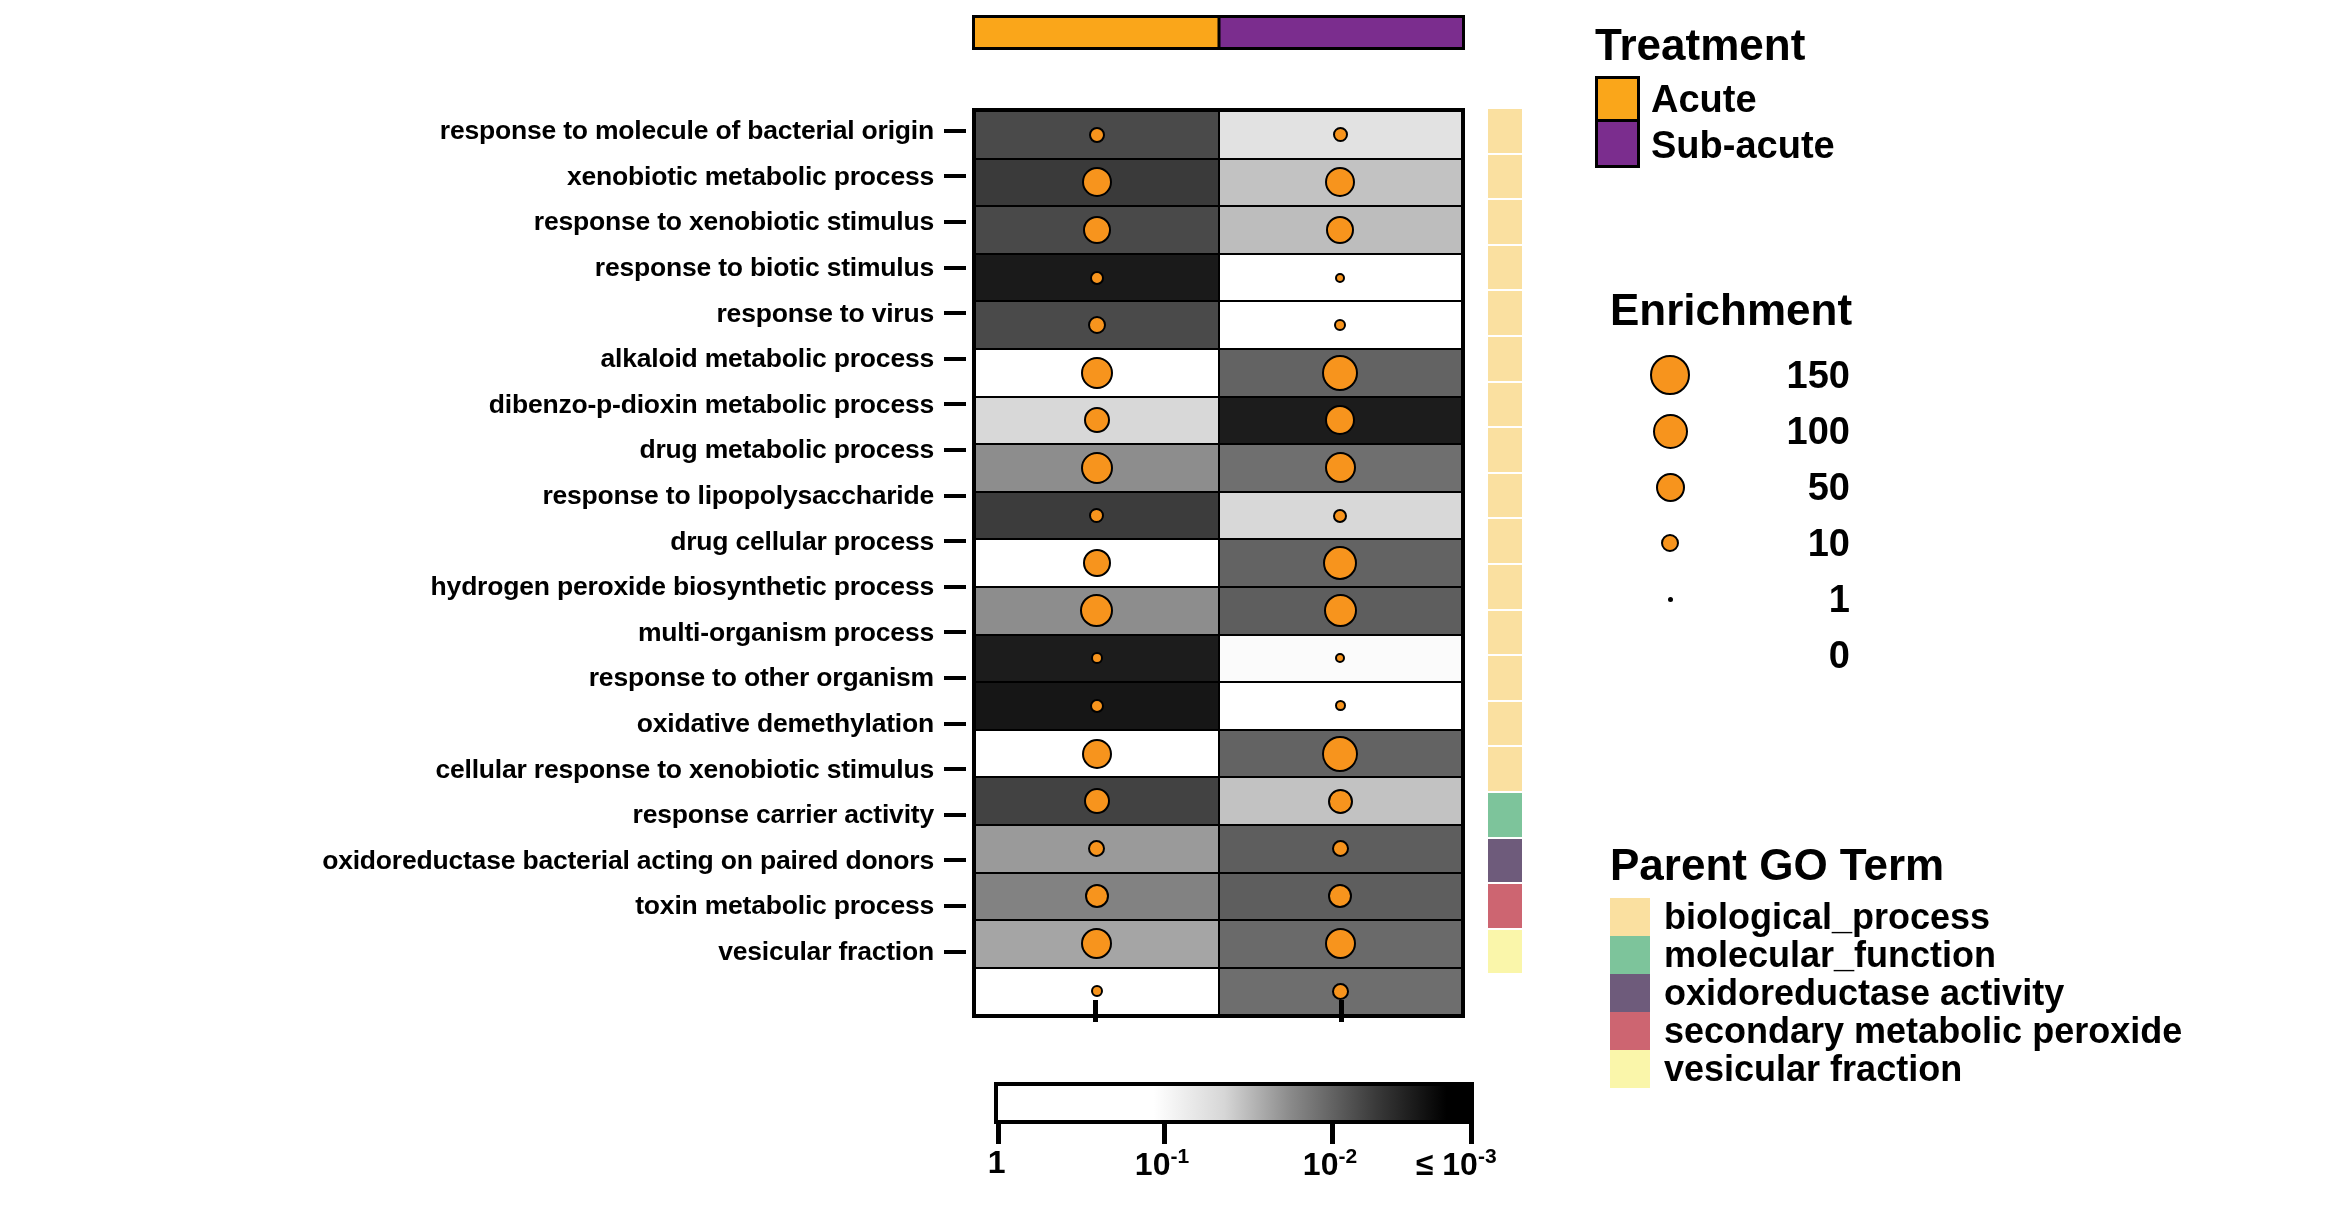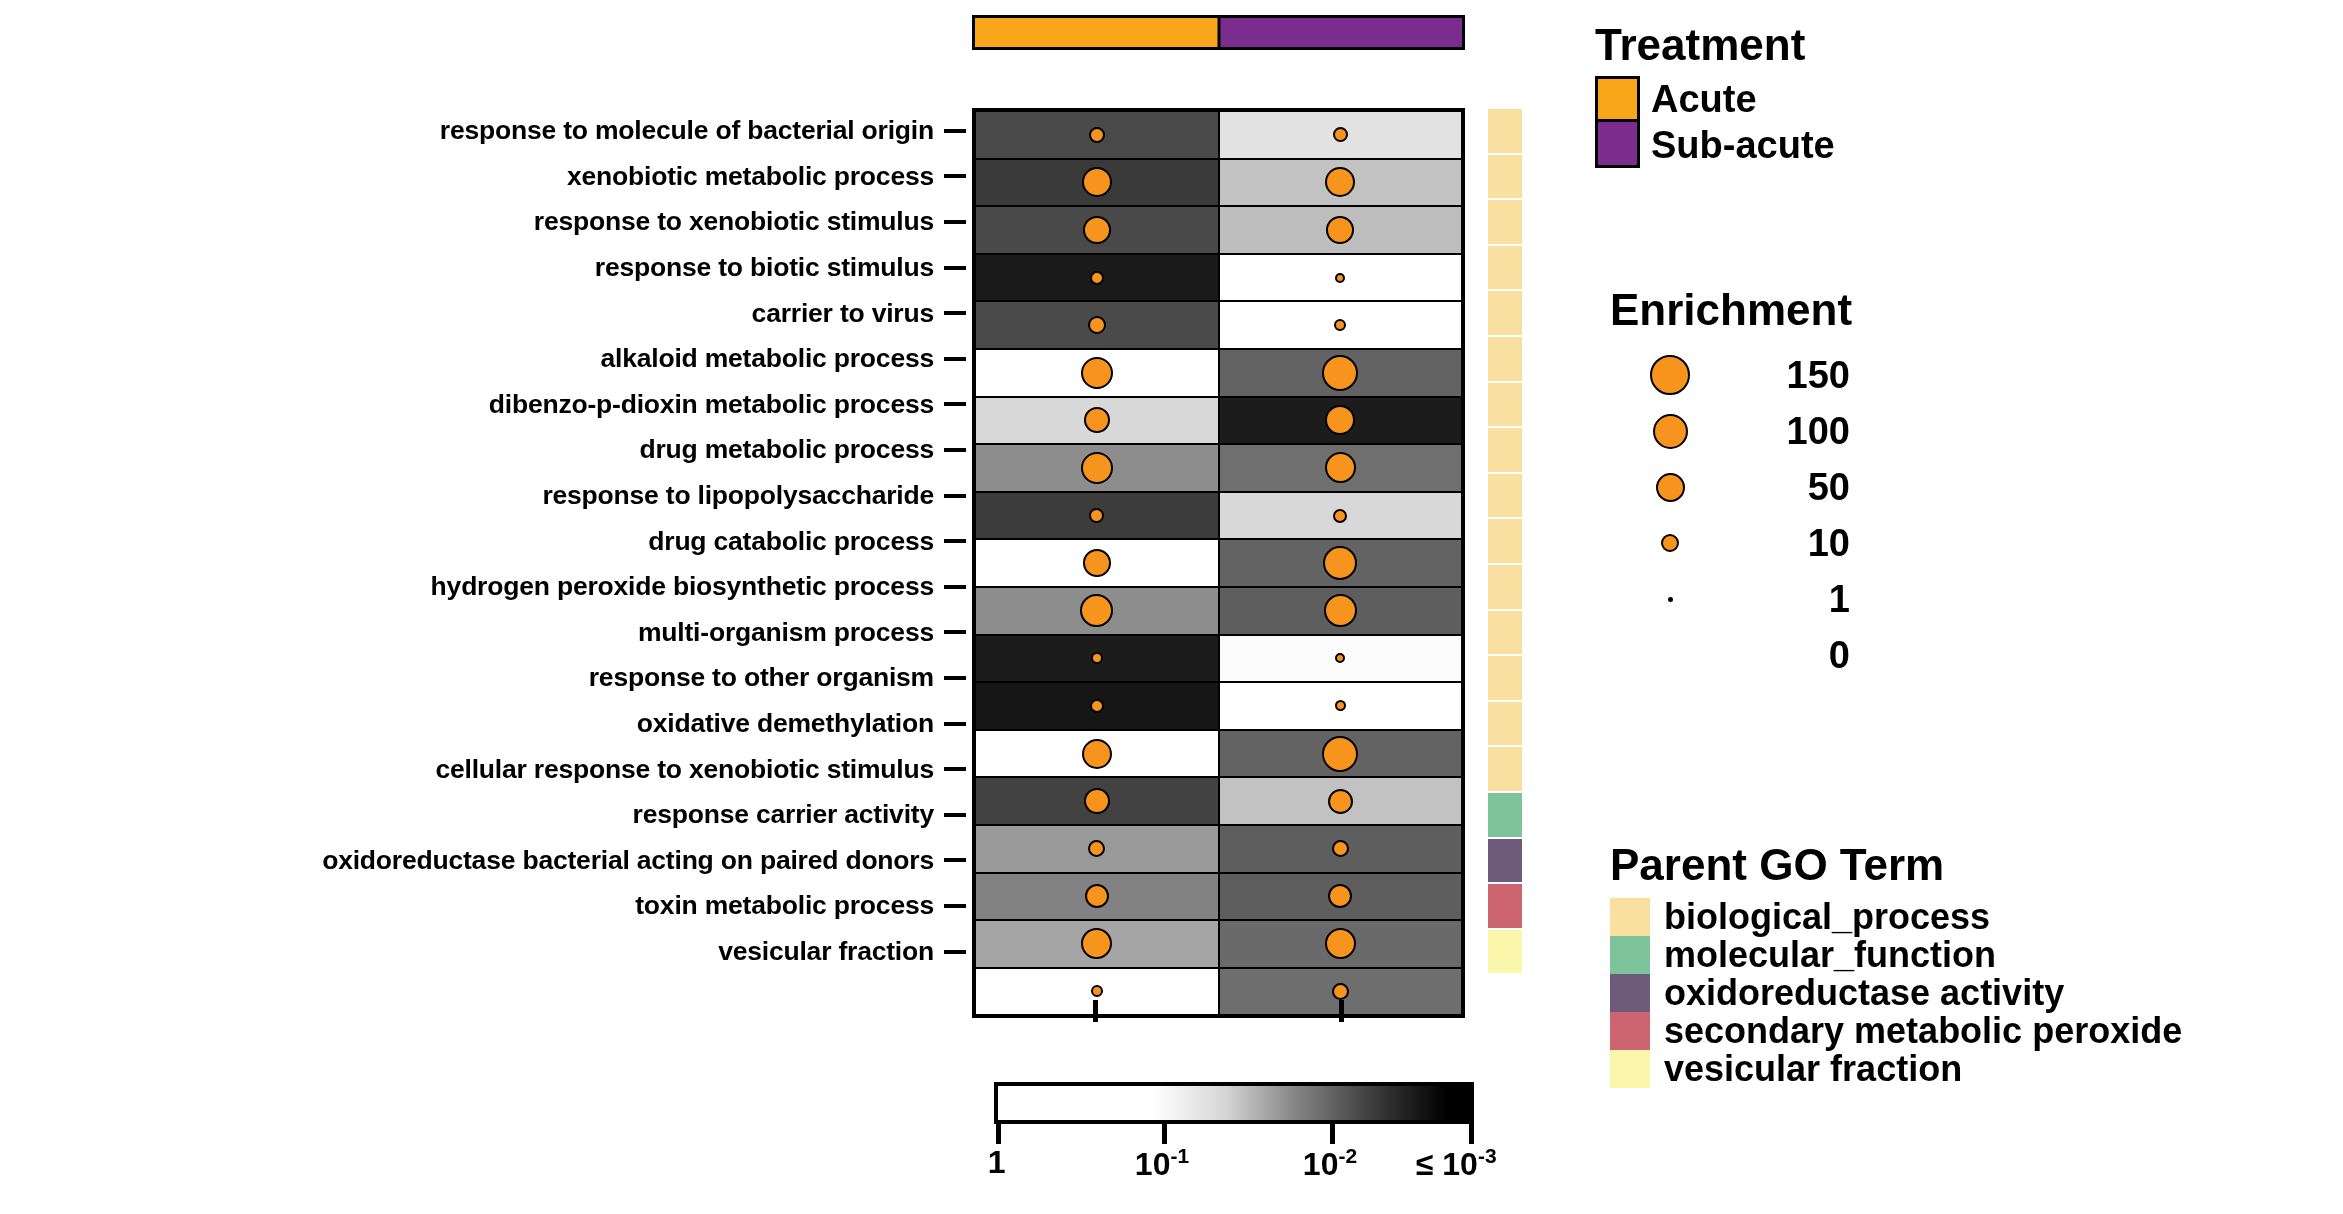--- a/index.html
+++ b/index.html
@@ -105,26 +105,26 @@
     <div style="background: rgb(250, 166, 26);"></div>
     <div style="background: rgb(123, 45, 142);"></div>
     <div class="tb-sep"></div>
   </div>
 
   <div id="row-labels">
       <div class="row-label">response to molecule of bacterial origin</div>
       <div class="row-label">xenobiotic metabolic process</div>
       <div class="row-label">response to xenobiotic stimulus</div>
       <div class="row-label">response to biotic stimulus</div>
-      <div class="row-label">carrier to virus</div>
+      <div class="row-label">response to virus</div>
       <div class="row-label">alkaloid metabolic process</div>
       <div class="row-label">dibenzo-p-dioxin metabolic process</div>
       <div class="row-label">drug metabolic process</div>
       <div class="row-label">response to lipopolysaccharide</div>
-      <div class="row-label">drug catabolic process</div>
+      <div class="row-label">drug cellular process</div>
       <div class="row-label">hydrogen peroxide biosynthetic process</div>
       <div class="row-label">multi-organism process</div>
       <div class="row-label">response to other organism</div>
       <div class="row-label">oxidative demethylation</div>
       <div class="row-label">cellular response to xenobiotic stimulus</div>
       <div class="row-label">response carrier activity</div>
       <div class="row-label">oxidoreductase bacterial  acting on paired donors</div>
       <div class="row-label">toxin metabolic process</div>
       <div class="row-label">vesicular fraction</div>
     </div>

